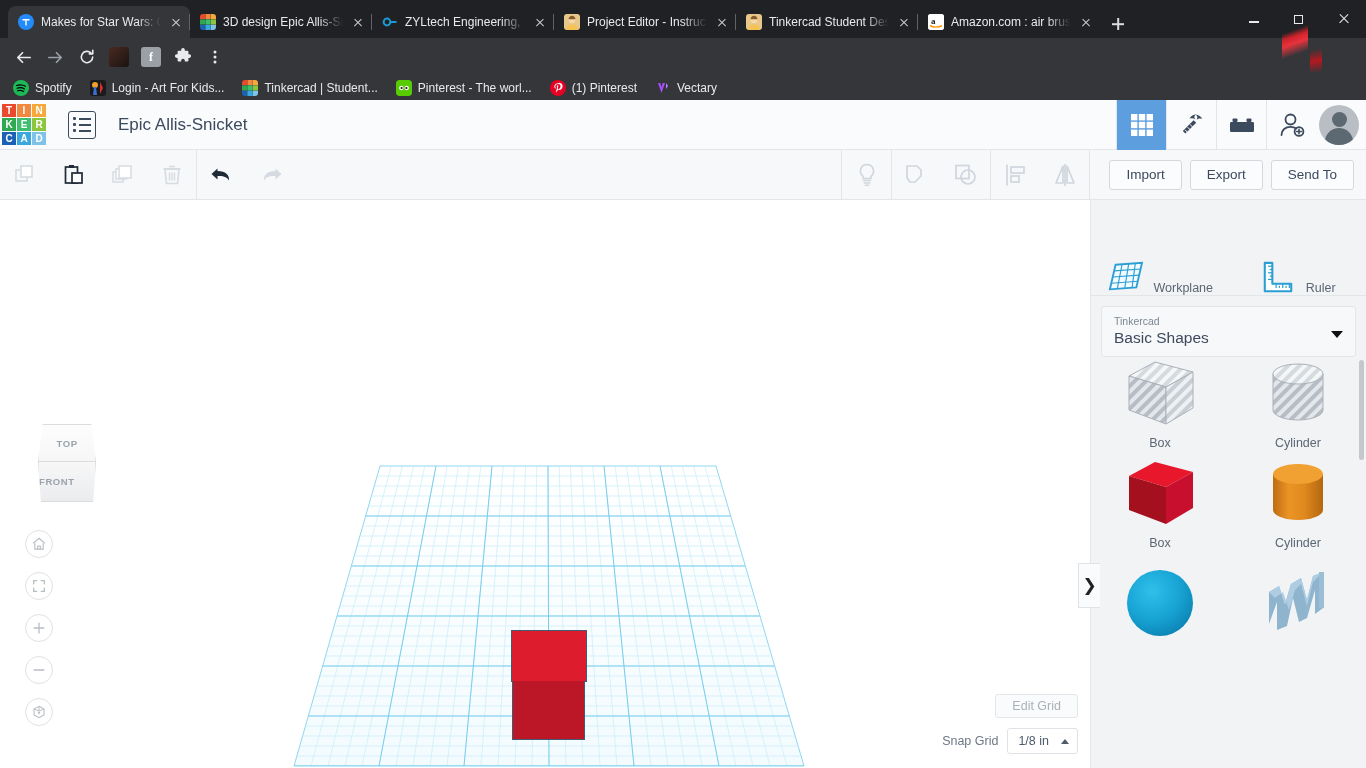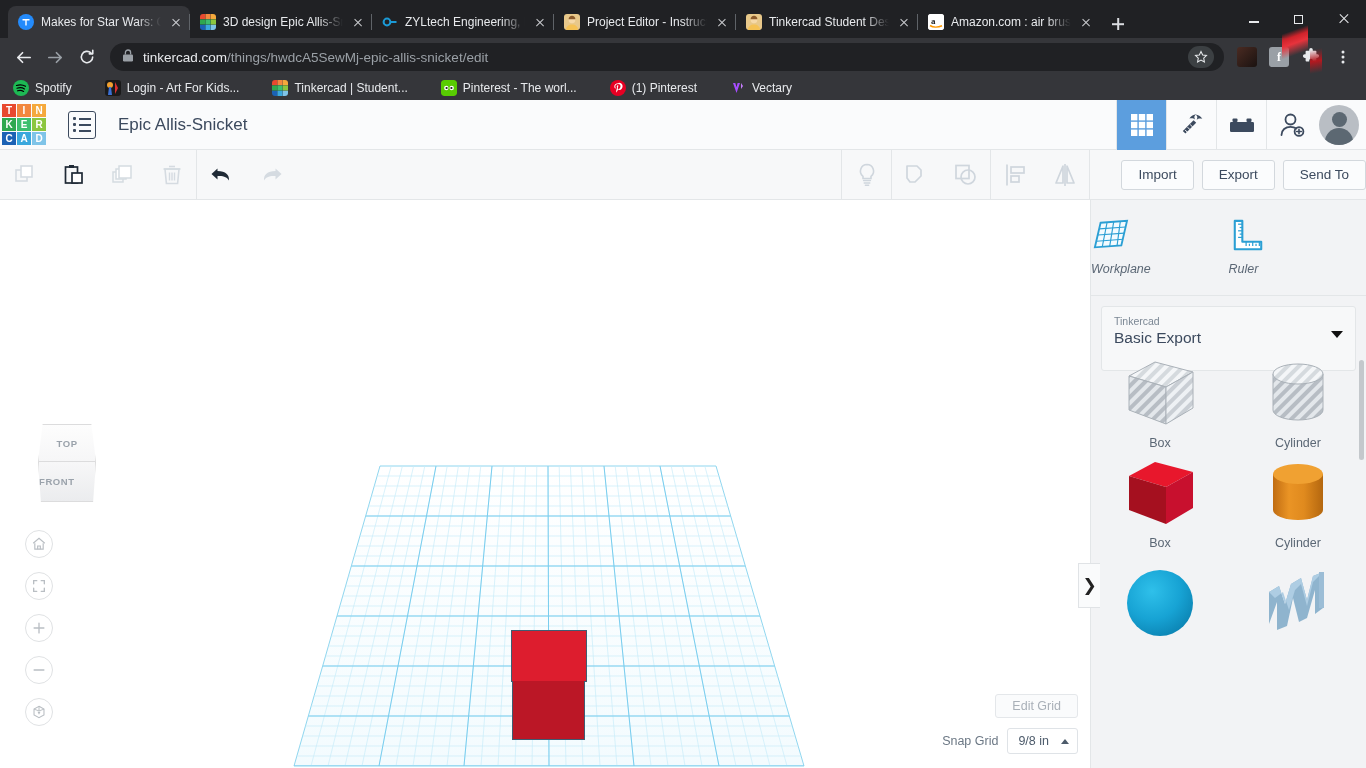--- a/index.html
+++ b/index.html
@@ -74,21 +74,21 @@
   .navbar { height: 38px; background: #35363a; display: flex; align-items: center; padding: 0 8px; gap: 2px; }
   .navicon { width: 30px; height: 30px; display: flex; align-items: center; justify-content: center; color: #e8eaed; flex: none; }
   .omnibox {
     flex: 1; height: 28px; background: #202124; border-radius: 14px;
     display: flex; align-items: center; padding: 0 10px 0 12px; margin: 0 6px; gap: 9px;
   }
   .omni-url { flex: 1; font-size: 13.5px; color: #9aa0a6; white-space: nowrap; }
   .omni-url b { color: #e8eaed; font-weight: normal; }
   .star-pill { width: 26px; height: 22px; border-radius: 11px; background: #3c4043; display:flex; align-items:center; justify-content:center; }
 
-  .bmbar { height: 24px; background: #35363a; display: flex; align-items: center; padding: 0 6px; gap: 19px; }
+  .bmbar { height: 24px; background: #35363a; display: flex; align-items: center; padding: 0 6px; gap: 4px; }
   .bm { display: flex; align-items: center; gap: 6px; padding: 2px 7px; border-radius: 4px; color: #e8eaed; font-size: 12px; white-space: nowrap; }
   .bm-ico { width: 16px; height: 16px; flex: none; display:flex; align-items:center; justify-content:center; border-radius:3px; font-size:9px; font-weight:bold; overflow:hidden; }
 
   
   .app { width: 1366px; height: 668px; background: #fff; position: relative; }
 
   .appheader {
     height: 50px; background: #fafbfc; border-bottom: 1px solid #e3e6e8;
     display: flex; align-items: center; position: relative;
   }
@@ -109,21 +109,21 @@
   .avatar-circle::after { content:""; position:absolute; width:28px; height:20px; border-radius:14px 14px 0 0; background:#5c6872; left:6px; top:23px; }
 
   .toolbar {
     height: 50px; background: #f7f8f9; border-bottom: 1px solid #e3e6e8;
     display: flex; align-items: center; position: relative;
   }
   .tb-group { display:flex; align-items:center; height:50px; }
   .tb-btn { width:49px; height:50px; display:flex; align-items:center; justify-content:center; }
   .tb-sep { width:1px; height:50px; background:#e3e6e8; }
   .tb-right { position:absolute; right:276px; display:flex; align-items:center; height:50px; }
-  .actions { position:absolute; right:0; height:50px; display:flex; align-items:center; gap:8px; }
+  .actions { position:absolute; right:0; height:50px; display:flex; align-items:center; gap:8px; padding-right:12px; }
   .abtn {
     height: 30px; padding: 0 16px; border: 1px solid #d3d8dd; border-radius: 3px;
     background: #fbfcfd; color: #3c4a5e; font-size: 13.5px;
     display:flex; align-items:center; justify-content:center;
     font-family:"Liberation Sans",sans-serif;
   }
 
   
   .canvas { position:absolute; left:4px; top:100px; width:1090px; height:568px; background:#fff; overflow:hidden; }
 
@@ -178,25 +178,25 @@
     display:flex; align-items:center; justify-content:center;
     font-size:17px; color:#222; z-index:12;
   }
 
   
   .rpanel {
     position:absolute; right:0; top:100px; width:276px; height:568px;
     background:#f2f3f5; border-left:1px solid #e3e6e8;
   }
   .rp-tools { height:96px; display:flex; border-bottom:1px solid #e3e6e8; background:#f2f3f5; }
-  .rp-tool { flex:1; display:flex; flex-direction:column; align-items:flex-start; justify-content:center; gap:9px;font-style:italic; }
+  .rp-tool { flex:1; display:flex; flex-direction:row; align-items:flex-end; justify-content:center; gap:9px; }
   .rp-tool-label { font-size:12.5px; color:#5b6775; }
 
   .rp-select {
-    margin:10px; height:65px; background:#f7f8f9; border:1px solid #e3e6e8; border-radius:3px;
+    margin:10px; height:51px; background:#f7f8f9; border:1px solid #e3e6e8; border-radius:3px;
     padding:7px 12px; position:relative;
   }
   .rp-sel-sub { font-size:10.5px; color:#7b8794; line-height:14px; }
   .rp-sel-main { font-size:15.5px; color:#3c4a5e; line-height:20px; }
   .rp-sel-caret { position:absolute; right:12px; top:24px; width:0;height:0;border-left:6px solid transparent;border-right:6px solid transparent;border-top:7px solid #111; }
 
   .rp-grid { position:absolute; left:0; top:152px; width:276px; height:416px; overflow:hidden; }
   .rp-row { display:flex; }
   .rp-item { width:138px; height:100px; display:flex; flex-direction:column; align-items:center; justify-content:flex-start; padding-top:6px; }
   .rp-item-label { font-size:12.5px; color:#5b6775; margin-top:4px; }
@@ -318,34 +318,20 @@
           <path d="M3 10h13M11 5l5 5-5 5" stroke="#9aa0a6" stroke-width="1.8" fill="none" stroke-linecap="round" stroke-linejoin="round"></path>
         </svg>
     </div>
     <div class="navicon">
       <svg width="18" height="18" viewBox="0 0 20 20">
           <path d="M16.3 10a6.3 6.3 0 1 1-2-4.6" stroke="#e8eaed" stroke-width="1.8" fill="none" stroke-linecap="round"></path>
           <path d="M16.4 2.6v3.9h-3.9" stroke="#e8eaed" stroke-width="1.8" fill="none" stroke-linecap="round" stroke-linejoin="round"></path>
         </svg>
     </div>
 
-    <div class="omnibox">
-      <span>
-        <svg width="12" height="13" viewBox="0 0 12 13">
-            <rect x="1" y="5.4" width="10" height="7" rx="1.2" fill="#9aa0a6"></rect>
-            <path d="M3.4 5.4V3.6a2.6 2.6 0 0 1 5.2 0v1.8" stroke="#9aa0a6" stroke-width="1.3" fill="none"></path>
-          </svg>
-      </span>
-      <span class="omni-url"><b>tinkercad.com</b><span>/things/hwdcA5SewMj-epic-allis-snicket/edit</span></span>
-      <span class="star-pill">
-        <svg width="14" height="14" viewBox="0 0 16 16">
-            <path d="M8 1.6l1.9 4 4.4.6-3.2 3.1.8 4.4L8 11.6l-3.9 2.1.8-4.4L1.7 6.2l4.4-.6z" fill="none" stroke="#e8eaed" stroke-width="1.2"></path>
-          </svg>
-      </span>
-    </div>
 
     <div class="navicon">
       <span style="width:20px;height:20px;border-radius:3px;background:linear-gradient(135deg,#4a2b22,#1a1210);display:block;"></span>
     </div>
     <div class="navicon">
       <span style="width:20px;height:20px;border-radius:3px;background:#9aa0a6;display:flex;align-items:center;justify-content:center;font-size:12px;font-weight:bold;color:#fff;font-family:'Liberation Serif',serif;">f</span>
     </div>
     <div class="navicon">
       <svg width="18" height="18" viewBox="0 0 20 20">
           <path d="M8 2a2 2 0 0 1 4 0v1h3a1 1 0 0 1 1 1v3h1a2 2 0 0 1 0 4h-1v3a1 1 0 0 1-1 1h-3v-1a2 2 0 0 0-4 0v1H5a1 1 0 0 1-1-1v-3H3a2 2 0 0 1 0-4h1V4a1 1 0 0 1 1-1h3z" fill="#e8eaed"></path>
@@ -737,21 +723,21 @@
             <path d="M7.3 8.6L9 12l1.7-3.4z" fill="#b9bec3"></path>
           </svg>
       </div>
     </div>
 
     <div class="editgrid-wrap">
       <div class="editgrid-btn">Edit Grid</div>
       <div class="snaprow">
         <span class="snaplabel">Snap Grid</span>
         <span class="snapselect">
-          <span>9/8 in</span>
+          <span>1/8 in</span>
           <span class="caret-up"></span>
         </span>
       </div>
     </div>
   </div>
 
   <div class="collapse-tab">❯</div>
 
   <div class="rpanel">
 
@@ -785,21 +771,21 @@
               <line x1="28.5" y1="28.5" x2="28.5" y2="26.2"></line>
             <line x1="32" y1="28.5" x2="32" y2="24"></line>
           </g>
         </svg>
         <span class="rp-tool-label">Ruler</span>
       </div>
     </div>
 
     <div class="rp-select">
       <div class="rp-sel-sub">Tinkercad</div>
-      <div class="rp-sel-main">Basic Export</div>
+      <div class="rp-sel-main">Basic Shapes</div>
       <span class="rp-sel-caret"></span>
     </div>
 
     <div class="rp-grid">
       <div class="rp-scroll"></div>
 
       <div class="rp-row">
         <div class="rp-item">
           <svg class="shape-svg" width="78" height="74" viewBox="0 0 78 74">
             <defs>

